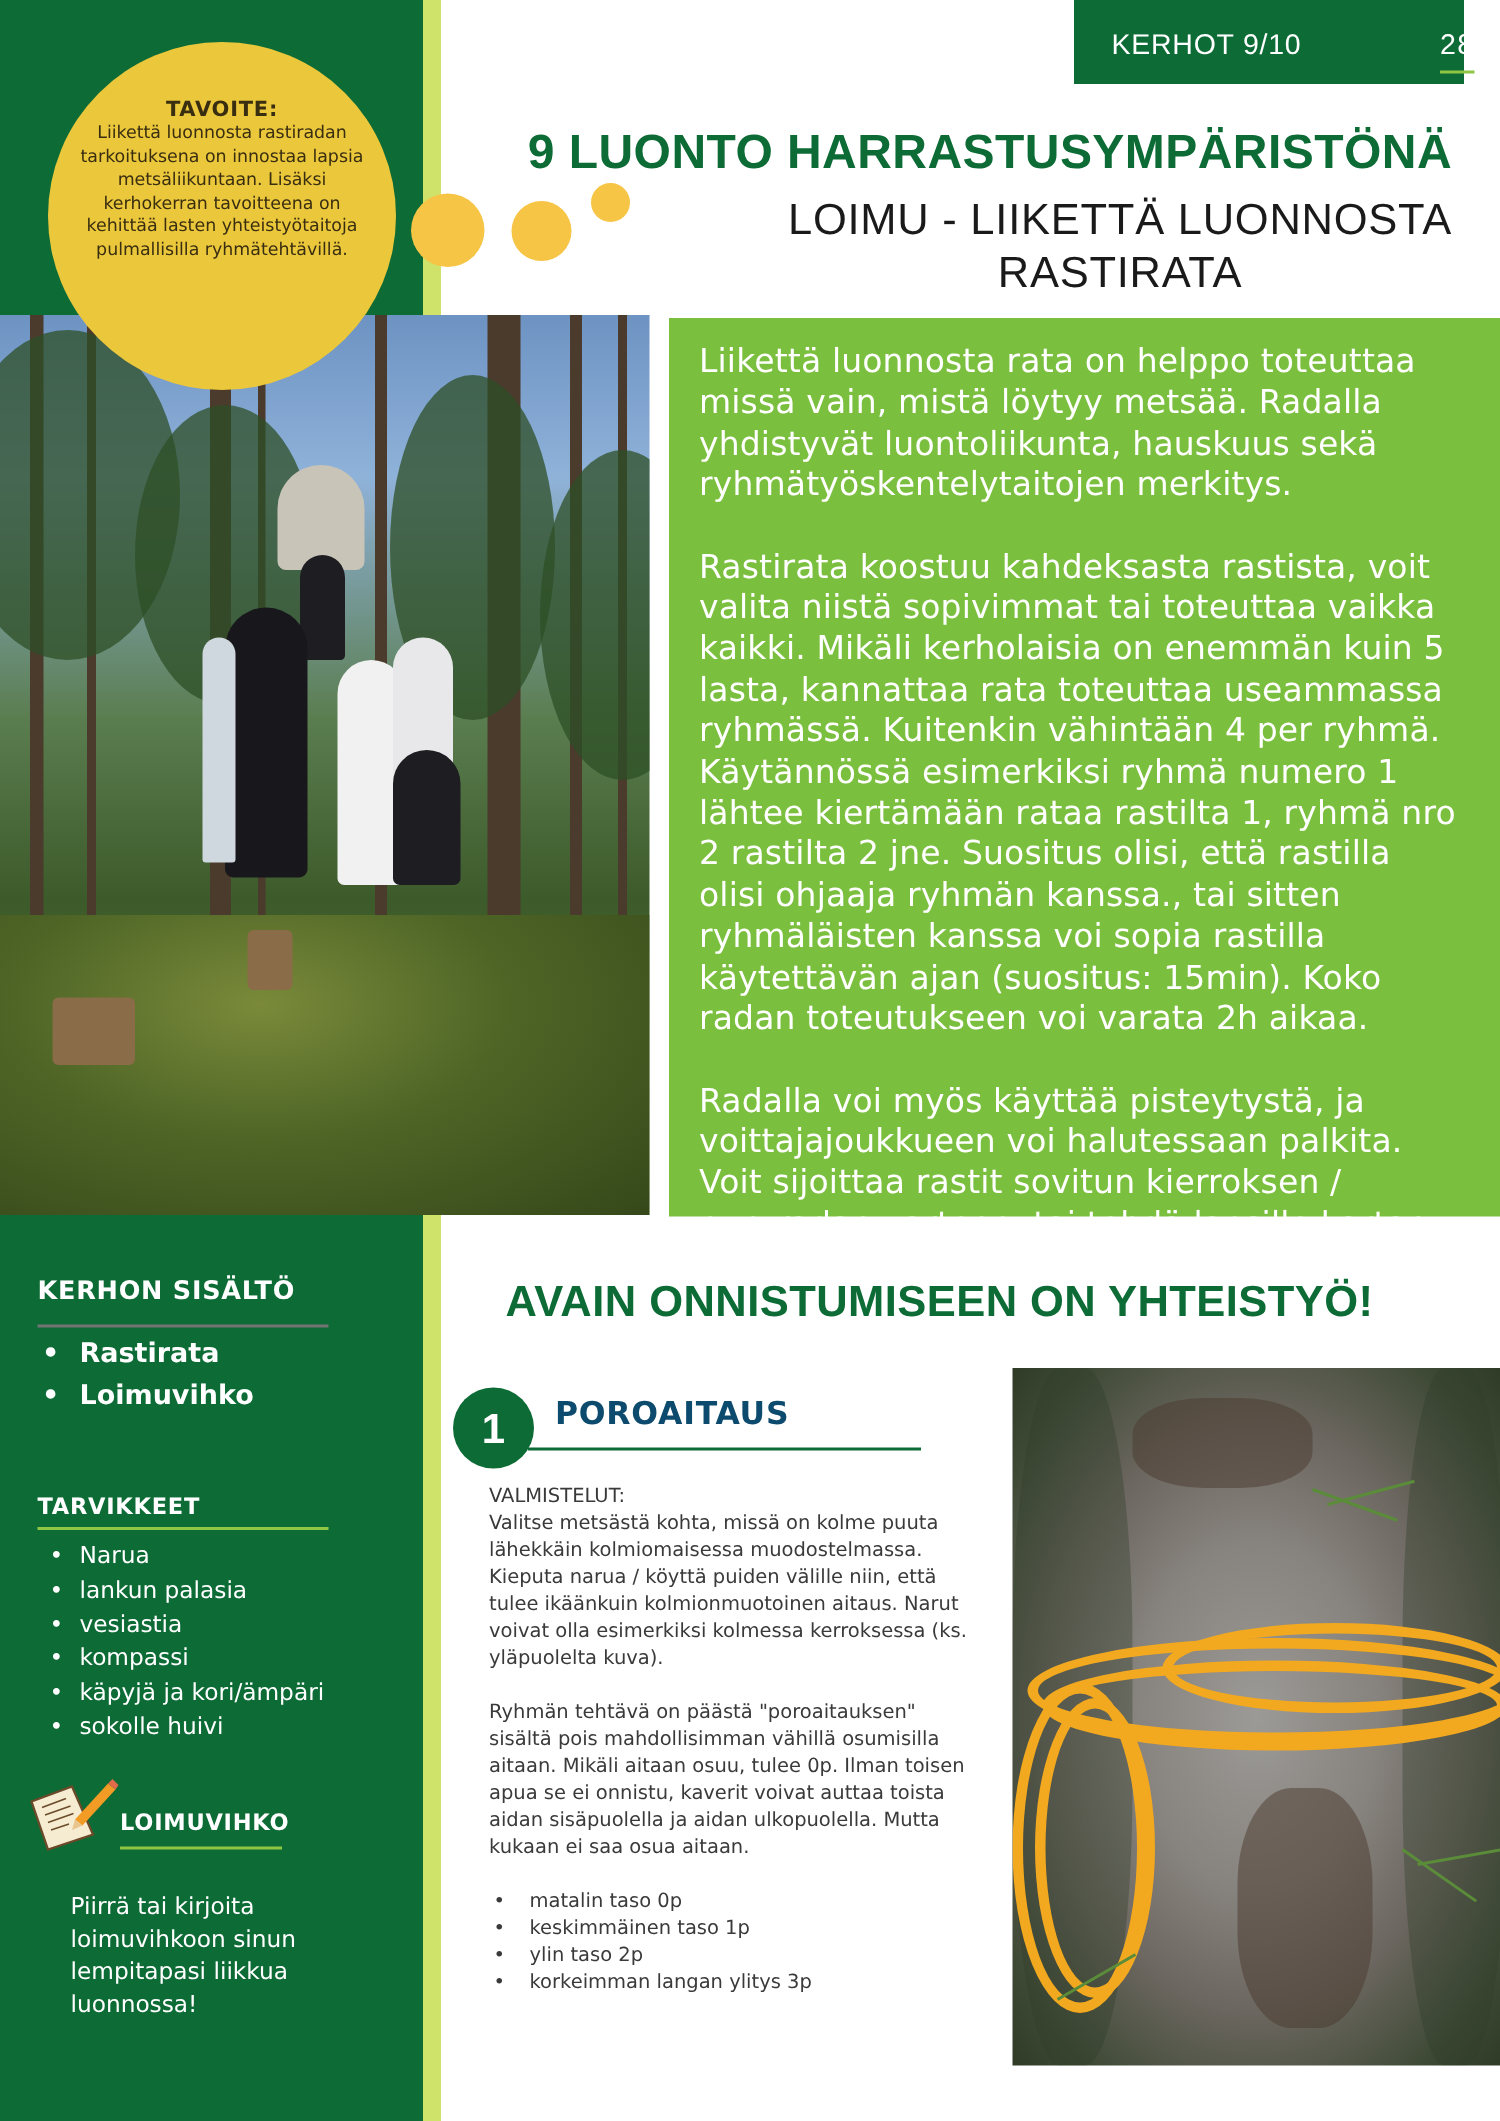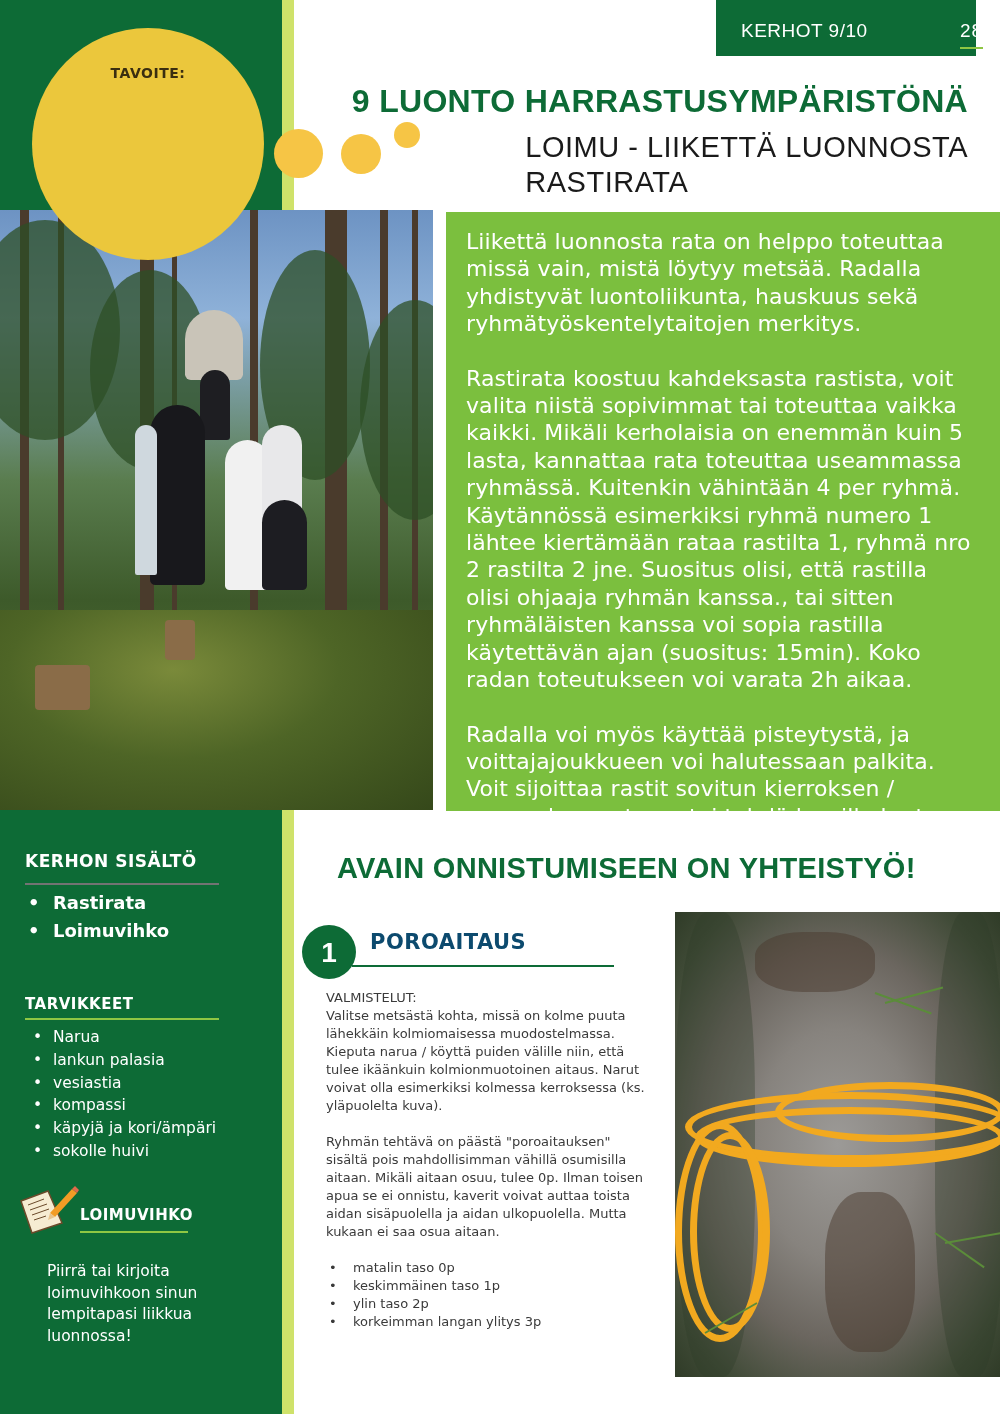--- a/index.html
+++ b/index.html
@@ -21,21 +21,21 @@
   .dot { position: absolute; border-radius: 50%; background: #f6c545; z-index: 4; }
   .dot1 { left: 274px; top: 129px; width: 49px; height: 49px; }
   .dot2 { left: 341px; top: 134px; width: 40px; height: 40px; }
   .dot3 { left: 394px; top: 122px; width: 26px; height: 26px; }
 
   .header-box { position: absolute; left: 716px; top: 0; width: 260px; height: 56px; background: #0d6b36; color: #fff; }
   .header-label { position: absolute; left: 25px; top: 20px; font-family: "Liberation Sans", sans-serif; font-size: 19px; letter-spacing: 0.5px; }
   .header-page { position: absolute; left: 244px; top: 20px; font-family: "Liberation Sans", sans-serif; font-size: 19px; letter-spacing: 1px; border-bottom: 2px solid #8fc643; padding-bottom: 5px; }
 
   .main-title { position: absolute; right: 32px; top: 83px; font-family: "Liberation Sans", sans-serif; font-weight: bold; font-size: 32px; color: #0d6b36; letter-spacing: 0.3px; white-space: nowrap; }
-  .sub-title { position: absolute; right: 32px; top: 130px; font-family: "Liberation Sans", sans-serif; font-size: 29px; color: #1a1a1a; text-align: left; line-height: 35px; letter-spacing: 0.5px; }
+  .sub-title { position: absolute; right: 32px; top: 130px; font-family: "Liberation Sans", sans-serif; font-size: 29px; color: #1a1a1a; text-align: center; line-height: 35px; letter-spacing: 0.5px; }
 
   .photo-forest {
     position: absolute; left: 0; top: 210px; width: 433px; height: 600px; overflow: hidden;
     background: linear-gradient(180deg, #6d93c3 0%, #8fb2d9 18%, #5a7d4f 45%, #3d5a2a 65%, #4c6a30 80%, #5e7630 100%);
   }
   .photo-forest .tree { position: absolute; bottom: 130px; background: #4a3b2c; }
   .photo-forest .foliage { position: absolute; border-radius: 50%; background: #2e4f26; opacity: 0.75; }
   .photo-forest .person { position: absolute; border-radius: 30px 30px 6px 6px; }
   .photo-forest .ground { position: absolute; left: 0; bottom: 0; width: 100%; height: 200px; background: radial-gradient(ellipse at 40% 30%, #7a8a3a 0%, #4e6526 45%, #35481a 100%); }
   .photo-forest .stump { position: absolute; background: #8a6c48; border-radius: 4px; }
@@ -74,20 +74,21 @@
 </style>
 </head>
 <body>
 
 <div class="green-col-top"></div>
 <div class="green-col-bottom"></div>
 <div class="lime-stripe"></div>
 
 <div class="tavoite-circle">
   <div class="tavoite-title">TAVOITE:</div>
+  <div class="tavoite-text">Liikettä luonnosta rastiradan tarkoituksena on innostaa lapsia metsäliikuntaan. Lisäksi kerhokerran tavoitteena on kehittää lasten yhteistyötaitoja pulmallisilla ryhmätehtävillä.</div>
 </div>
 
 <div class="dot dot1"></div>
 <div class="dot dot2"></div>
 <div class="dot dot3"></div>
 
 <div class="header-box">
   <span class="header-label">KERHOT 9/10</span>
   <span class="header-page">28</span>
 </div>

